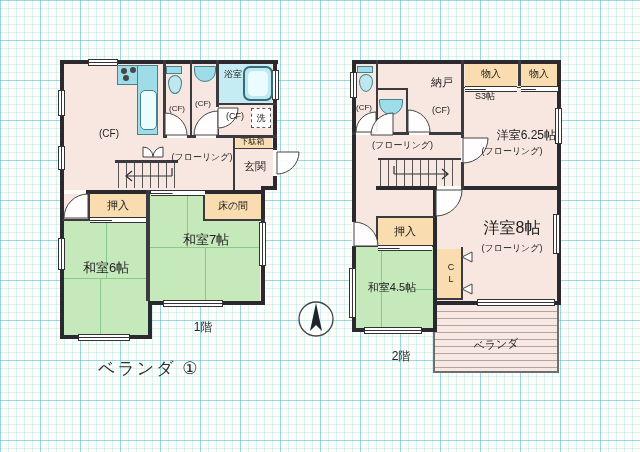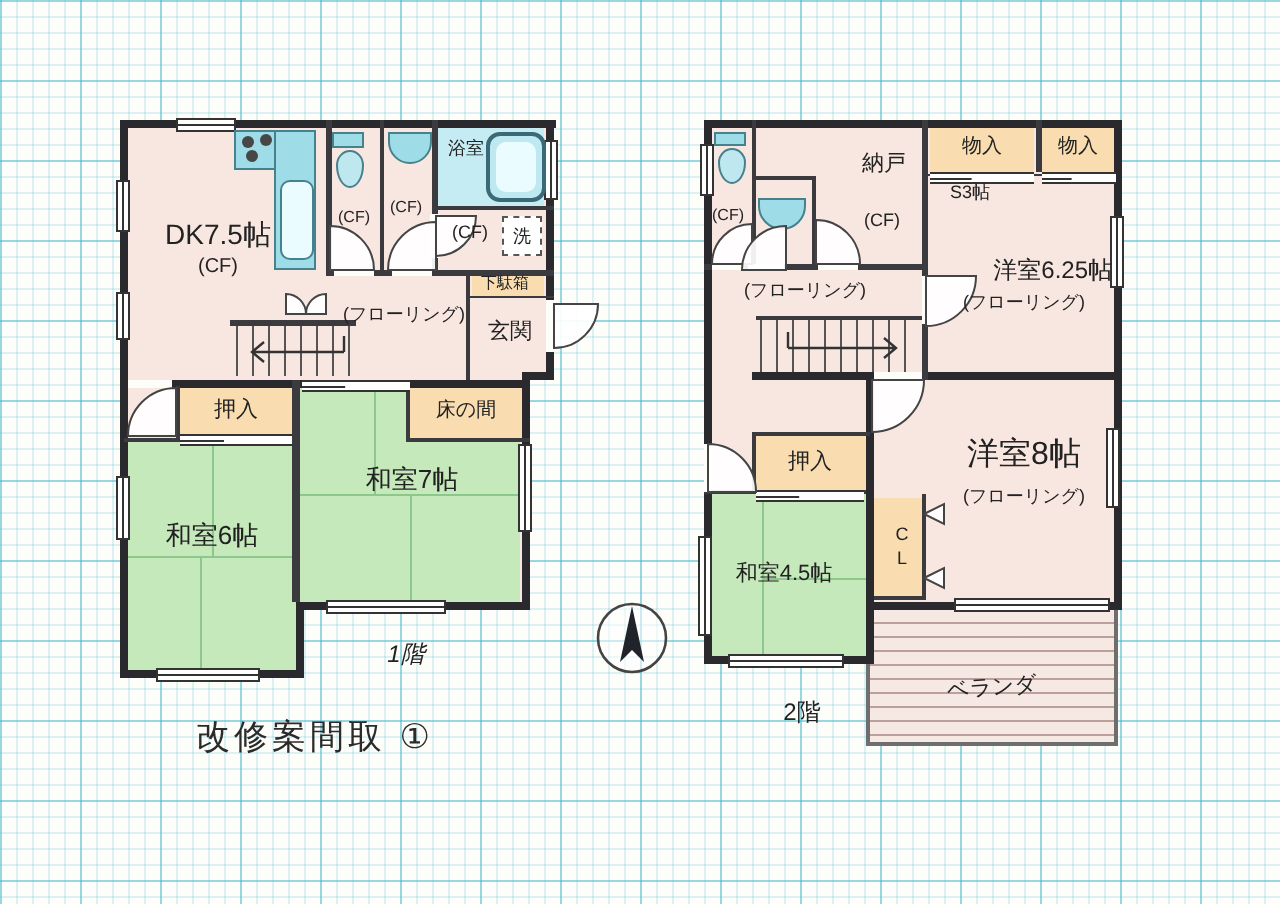--- a/index.html
+++ b/index.html
@@ -207,47 +207,46 @@
       <path d="M110,229 L120,224 L120,234 Z"></path>
     </g>
     <path d="M42,114 L96,114 M90,109 L96,114 L90,119 M42,114 L42,106" fill="none" stroke="#333" stroke-width="1.2"></path>
   </svg>
 
   <svg style="left:296px;top:299px;" width="40" height="40" viewBox="0 0 40 40">
     <circle cx="20" cy="20" r="17" fill="rgba(255,255,255,0.5)" stroke="#444" stroke-width="1.3"></circle>
     <polygon points="20,4 14,32 20,26 26,32" fill="#20242a"></polygon>
   </svg>
 
-  <div class="lbl" style="left:64px;top:110px;width:90px;font-size:14px;">DK7.5帖</div>
   <div class="lbl" style="left:64px;top:129px;width:90px;font-size:10px;">(CF)</div>
   <div class="lbl" style="left:165px;top:105px;width:24px;font-size:8px;">(CF)</div>
   <div class="lbl" style="left:191px;top:100px;width:24px;font-size:8px;">(CF)</div>
   <div class="lbl" style="left:221px;top:70px;width:24px;font-size:9px;">浴室</div>
   <div class="lbl" style="left:221px;top:112px;width:28px;font-size:9px;">(CF)</div>
   <div class="lbl" style="left:237px;top:138px;width:31px;font-size:8px;">下駄箱</div>
   <div class="lbl" style="left:238px;top:161px;width:34px;font-size:11px;">玄関</div>
   <div class="lbl" style="left:170px;top:153px;width:64px;font-size:9px;">(フローリング)</div>
   <div class="lbl" style="left:100px;top:200px;width:36px;font-size:11px;">押入</div>
   <div class="lbl" style="left:211px;top:201px;width:44px;font-size:10px;">床の間</div>
   <div class="lbl" style="left:175px;top:233px;width:62px;font-size:13px;">和室7帖</div>
   <div class="lbl" style="left:75px;top:261px;width:62px;font-size:13px;">和室6帖</div>
-  <div class="lbl" style="left:186px;top:321px;width:34px;font-size:12px;font-style:italic;">1階</div>
+  <div class="lbl" style="left:186px;top:321px;width:34px;font-size:12px;">1階</div>
 
   <div class="lbl" style="left:353px;top:104px;width:22px;font-size:8px;">(CF)</div>
   <div class="lbl" style="left:424px;top:77px;width:36px;font-size:11px;">納戸</div>
   <div class="lbl" style="left:424px;top:92px;width:34px;font-size:9px;margin-left:44px;">S3帖</div>
   <div class="lbl" style="left:424px;top:106px;width:34px;font-size:9px;">(CF)</div>
   <div class="lbl" style="left:473px;top:69px;width:36px;font-size:10px;">物入</div>
   <div class="lbl" style="left:522px;top:69px;width:34px;font-size:10px;">物入</div>
   <div class="lbl" style="left:468px;top:129px;width:88px;font-size:12px;text-align:right;">洋室6.25帖</div>
   <div class="lbl" style="left:477px;top:147px;width:70px;font-size:9px;">(フローリング)</div>
   <div class="lbl" style="left:372px;top:141px;width:58px;font-size:9px;">(フローリング)</div>
   <div class="lbl" style="left:387px;top:226px;width:36px;font-size:11px;">押入</div>
   <div class="lbl" style="left:359px;top:282px;width:66px;font-size:11px;">和室4.5帖</div>
   <div class="lbl vert" style="left:443px;top:256px;width:12px;height:36px;font-size:9px;letter-spacing:2px;">CL</div>
   <div class="lbl" style="left:477px;top:220px;width:70px;font-size:16px;">洋室8帖</div>
   <div class="lbl" style="left:472px;top:244px;width:80px;font-size:9px;">(フローリング)</div>
   <div class="lbl" style="left:465px;top:339px;width:62px;font-size:11px;transform:rotate(-4deg);">ベランダ</div>
   <div class="lbl" style="left:384px;top:350px;width:34px;font-size:12px;">2階</div>
 
-  <div class="lbl" style="left:98px;top:360px;width:180px;font-size:17px;letter-spacing:2px;text-align:left;color:#2b2b2b;">改修案間取 ①</div>
+  <div class="lbl" style="left:98px;top:360px;width:180px;font-size:17px;letter-spacing:2px;text-align:left;color:#2b2b2b;">ベランダ ①</div>
 
 </div>
 
 </body></html>

